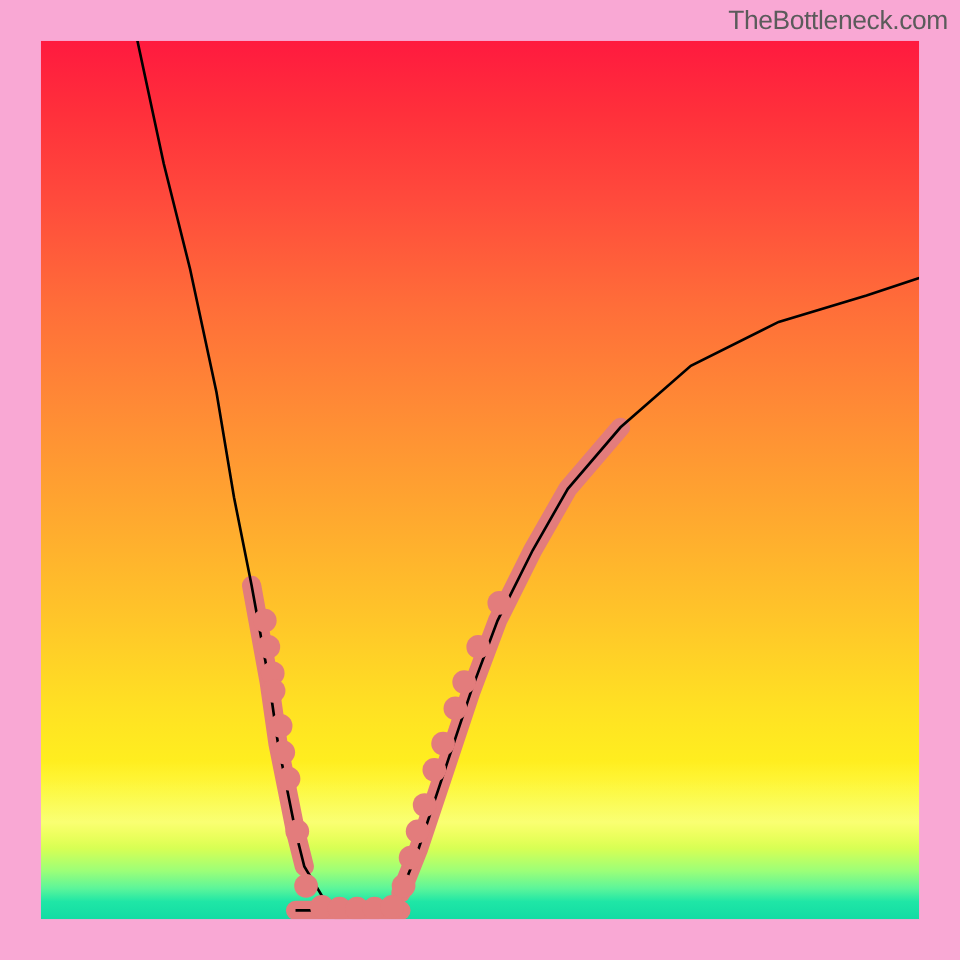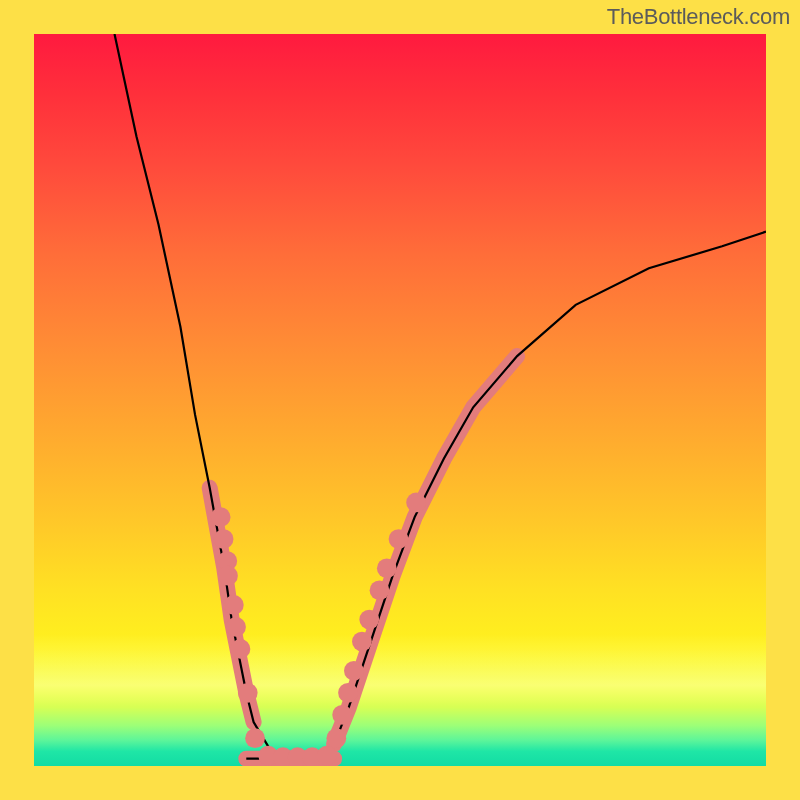--- a/index.html
+++ b/index.html
@@ -10,21 +10,21 @@
     background: #000;
     font-family: Arial, Helvetica, sans-serif;
     overflow: hidden;
   }
   .frame {
     position: absolute;
     left: 0;
     top: 0;
     width: 800px;
     height: 800px;
-    background: #fde047;
+    background: #f9a8d4;
   }
   .watermark {
     position: absolute;
     top: 4px;
     right: 10px;
     color: #5b5b5b;
     font-size: 22px;
     font-weight: 500;
     letter-spacing: -0.3px;
     z-index: 20;

